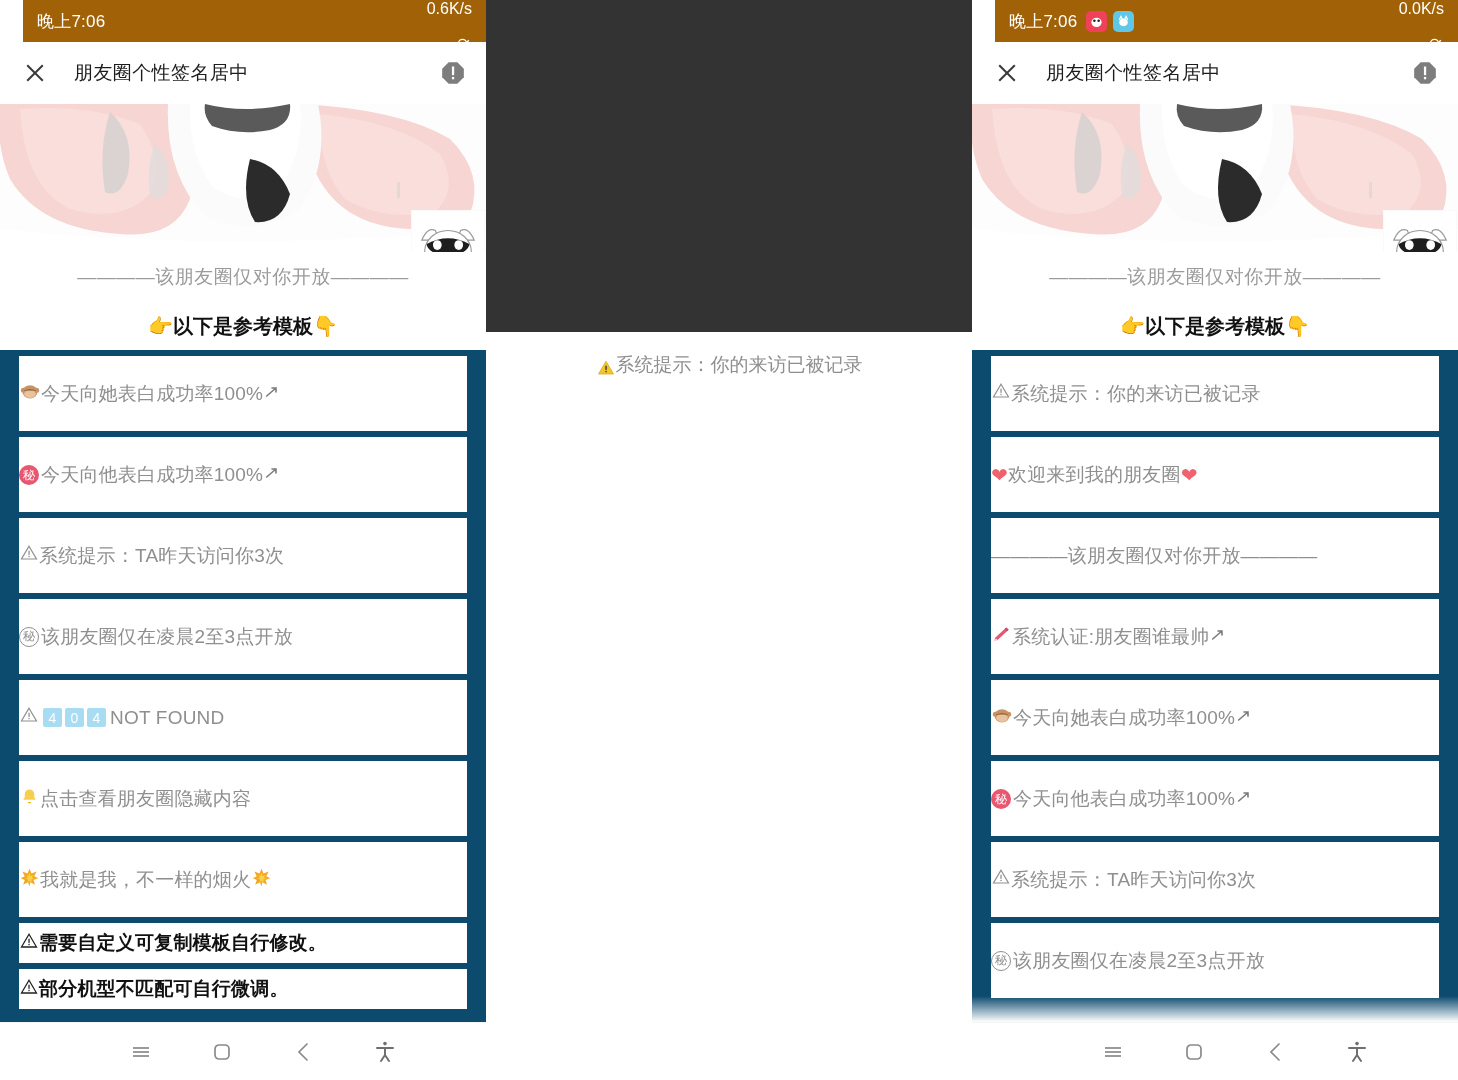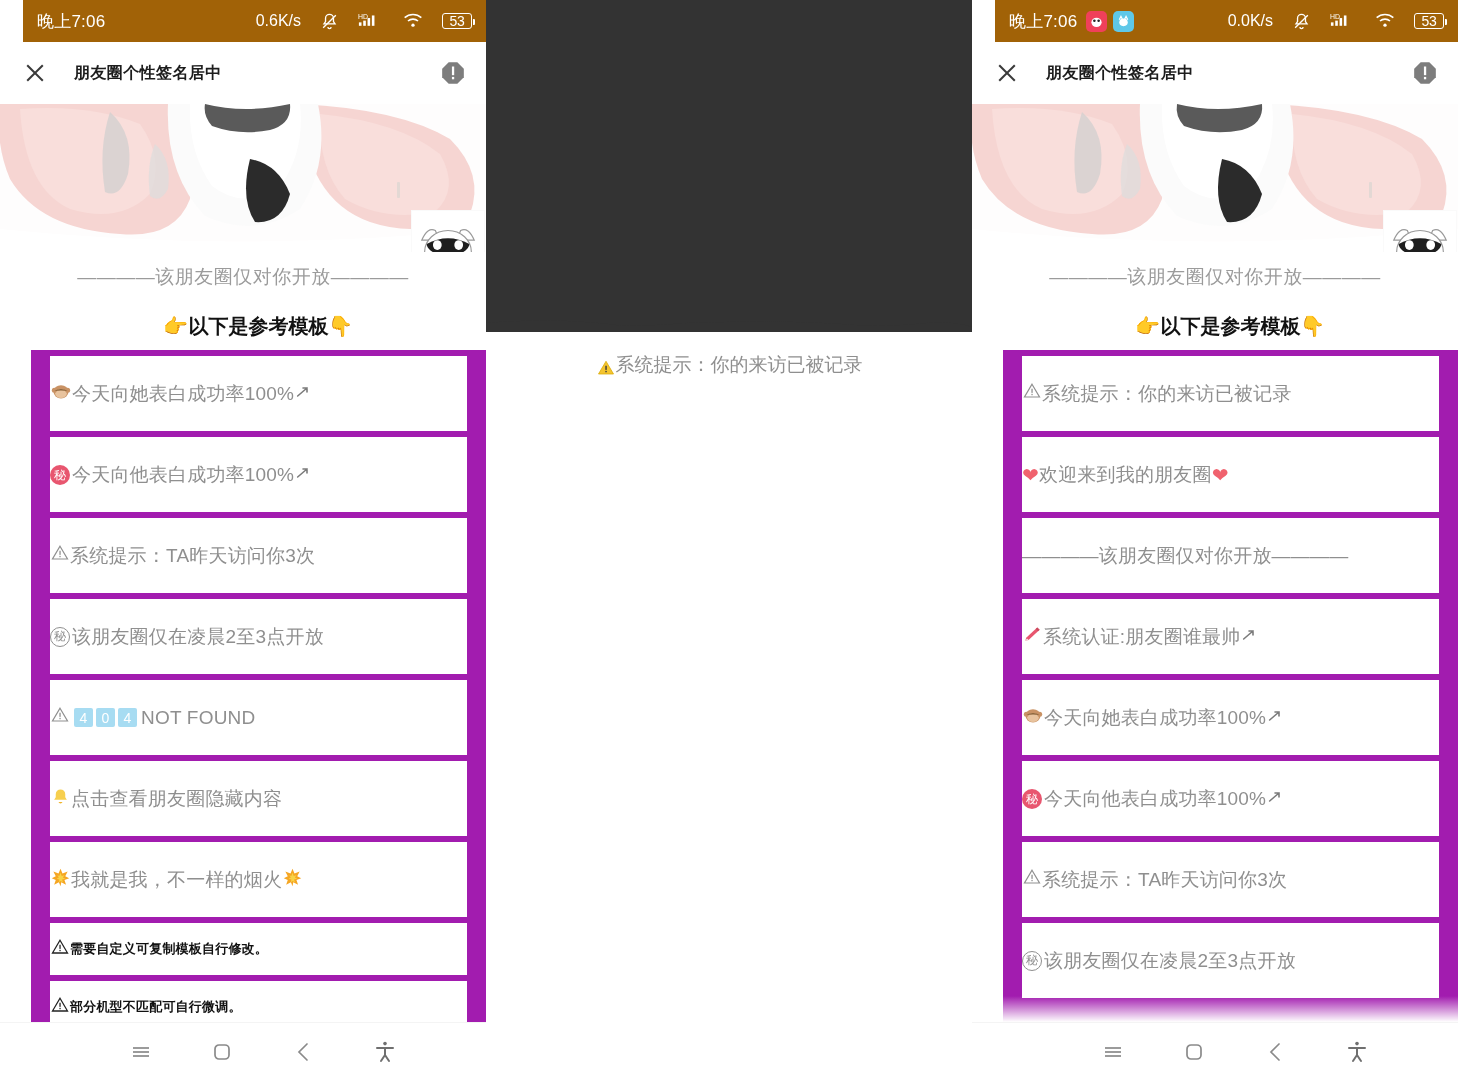--- a/index.html
+++ b/index.html
@@ -12,63 +12,63 @@
   
   .statusbar{ height:42px; background:#a16207; display:flex; align-items:center;
     padding:0 14px; color:#fff; font-size:17px; position:relative;margin-left:23px; }
   .sb-time{ font-size:17px; font-weight:400; letter-spacing:.2px; }
   .sb-appicons{ display:flex; gap:6px; margin-left:9px; align-items:center; }
   .sb-appicon{ width:21px; height:21px; border-radius:5px; display:flex;
     align-items:center; justify-content:center; font-size:12px; overflow:hidden;}
   .sb-appicon.red{ background:#f0405a; }
   .sb-appicon.blue{ background:#5fc8e8; }
   .sb-right{ position:absolute; right:14px; top:0; height:42px; display:flex;
-    align-items:center; gap:19px; }
+    align-items:flex-end; gap:19px;flex-direction:column; }
   .sb-speed{ font-size:16px; }
   .sb-ico{ display:flex; align-items:center; }
   .batt{ width:30px; height:16px; border:1.6px solid #fff; border-radius:3px;
     position:relative; display:flex; align-items:center; justify-content:center;
     font-size:14px; letter-spacing:-.3px; }
   .batt:after{ content:""; position:absolute; right:-4px; top:5px; width:2.5px;
     height:6px; background:#fff; border-radius:0 1px 1px 0; }
 
   
   .appbar{ height:62px; background:#fff; display:flex; align-items:center;
     padding:0 22px; position:relative; }
   .appbar .close{ width:26px; height:26px; position:relative; flex:0 0 auto; }
   .appbar .close:before,.appbar .close:after{ content:""; position:absolute;
     left:2px; top:12px; width:22px; height:2px; background:#3a3a3a; }
   .appbar .close:before{ transform:rotate(45deg); }
   .appbar .close:after{ transform:rotate(-45deg); }
-  .appbar .title{ margin-left:26px; font-size:16px; color:#1c1c1c; font-weight:700;
+  .appbar .title{ margin-left:26px; font-size:19px; color:#1c1c1c; font-weight:400;
     letter-spacing:.4px;text-align:center; }
   .appbar .info{ position:absolute; right:20px; top:50%; transform:translateY(-50%);
     width:26px; height:26px; }
 
   
   .banner{ height:148px; position:relative; overflow:hidden; background:#fff; }
   .banner svg{ display:block; width:100%; height:100%; }
   .avatar{ position:absolute; right:1px; bottom:-32px; width:74px; height:74px;
     background:#fff; overflow:hidden; border:1px solid #fafafa; }
   .avatar svg{ width:100%; height:100%; }
   .bar-dot{ position:absolute; right:86px; top:78px; width:3px; height:16px;
     background:#ddd6d2; border-radius:1px; opacity:.8;}
 
   .sig{ height:50px; display:flex; align-items:center; justify-content:center;
     font-size:19px; color:#9b9b9b; letter-spacing:.5px; background:#fff; }
 
   
-  .listwrap{ background:#a21caf; position:absolute; left:0; right:0;margin-left:31px; }
+  .listwrap{ background:#0c4a6e; position:absolute; left:0; right:0; }
   .tpl-head{ background:#fff; height:48px; display:flex; align-items:center;
     justify-content:center; font-size:20px; font-weight:bold; color:#111; }
   .cards{ padding:6px 0 0 0; }
   .card{ background:#fff; margin:0 19px 6px 19px; height:75px; display:flex;
     align-items:center; justify-content:flex-start; font-size:19px; color:#8f8f8f;
     letter-spacing:.2px; }
-  .card.short{ height:52px; color:#111; font-weight:bold; font-size:13px;font-family:Liberation Serif, serif; }
+  .card.short{ height:40px; color:#111; font-weight:bold; font-size:19px;font-family:Liberation Serif, serif; }
   .em{ display:inline-block; vertical-align:-3px; margin:0 1px; }
 
   
   .g404{ display:inline-flex; gap:3px; margin:0 4px; vertical-align:-1px;}
   .g404 b{ background:#a7dcf2; color:#fff; font-weight:400; width:19px; height:19px;
     display:inline-flex; align-items:center; justify-content:center; font-size:14px;
     border-radius:2px;}
   .mi{ display:inline-block; width:20px; height:20px; border-radius:50%;
     background:#e8566f; color:#fff; font-size:12px; line-height:20px; text-align:center;
     vertical-align:-4px; margin-right:2px;}

